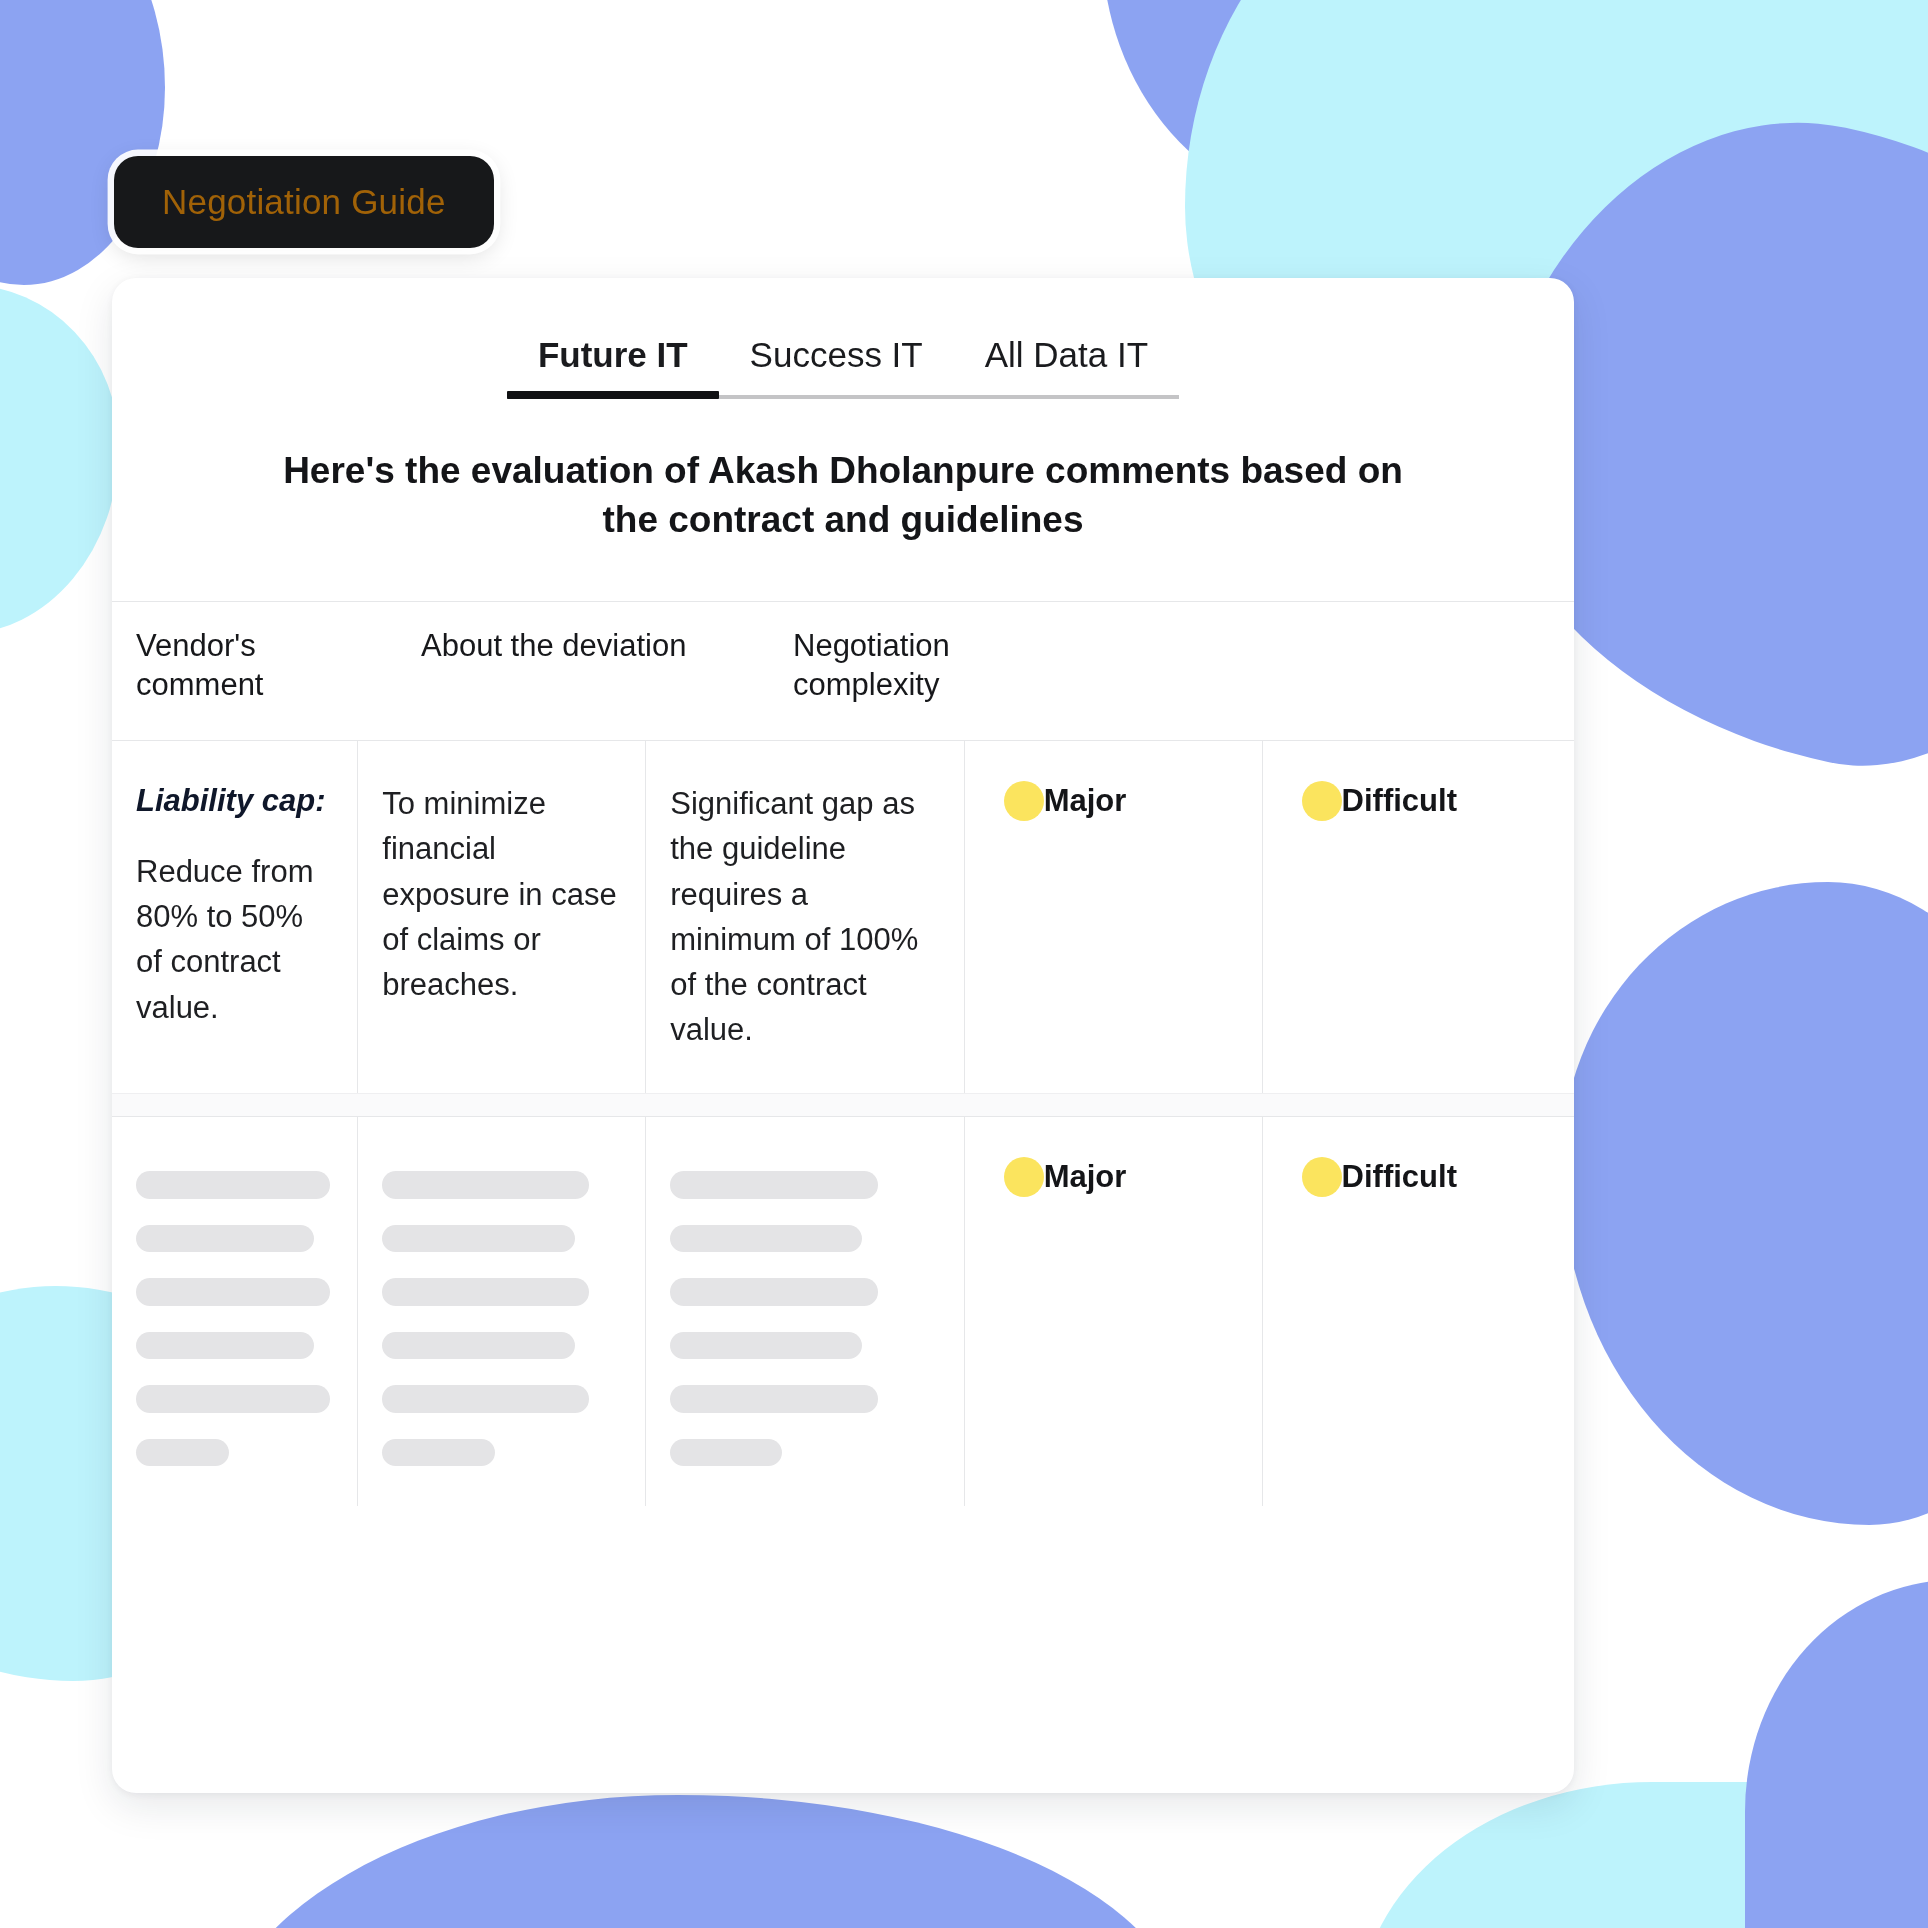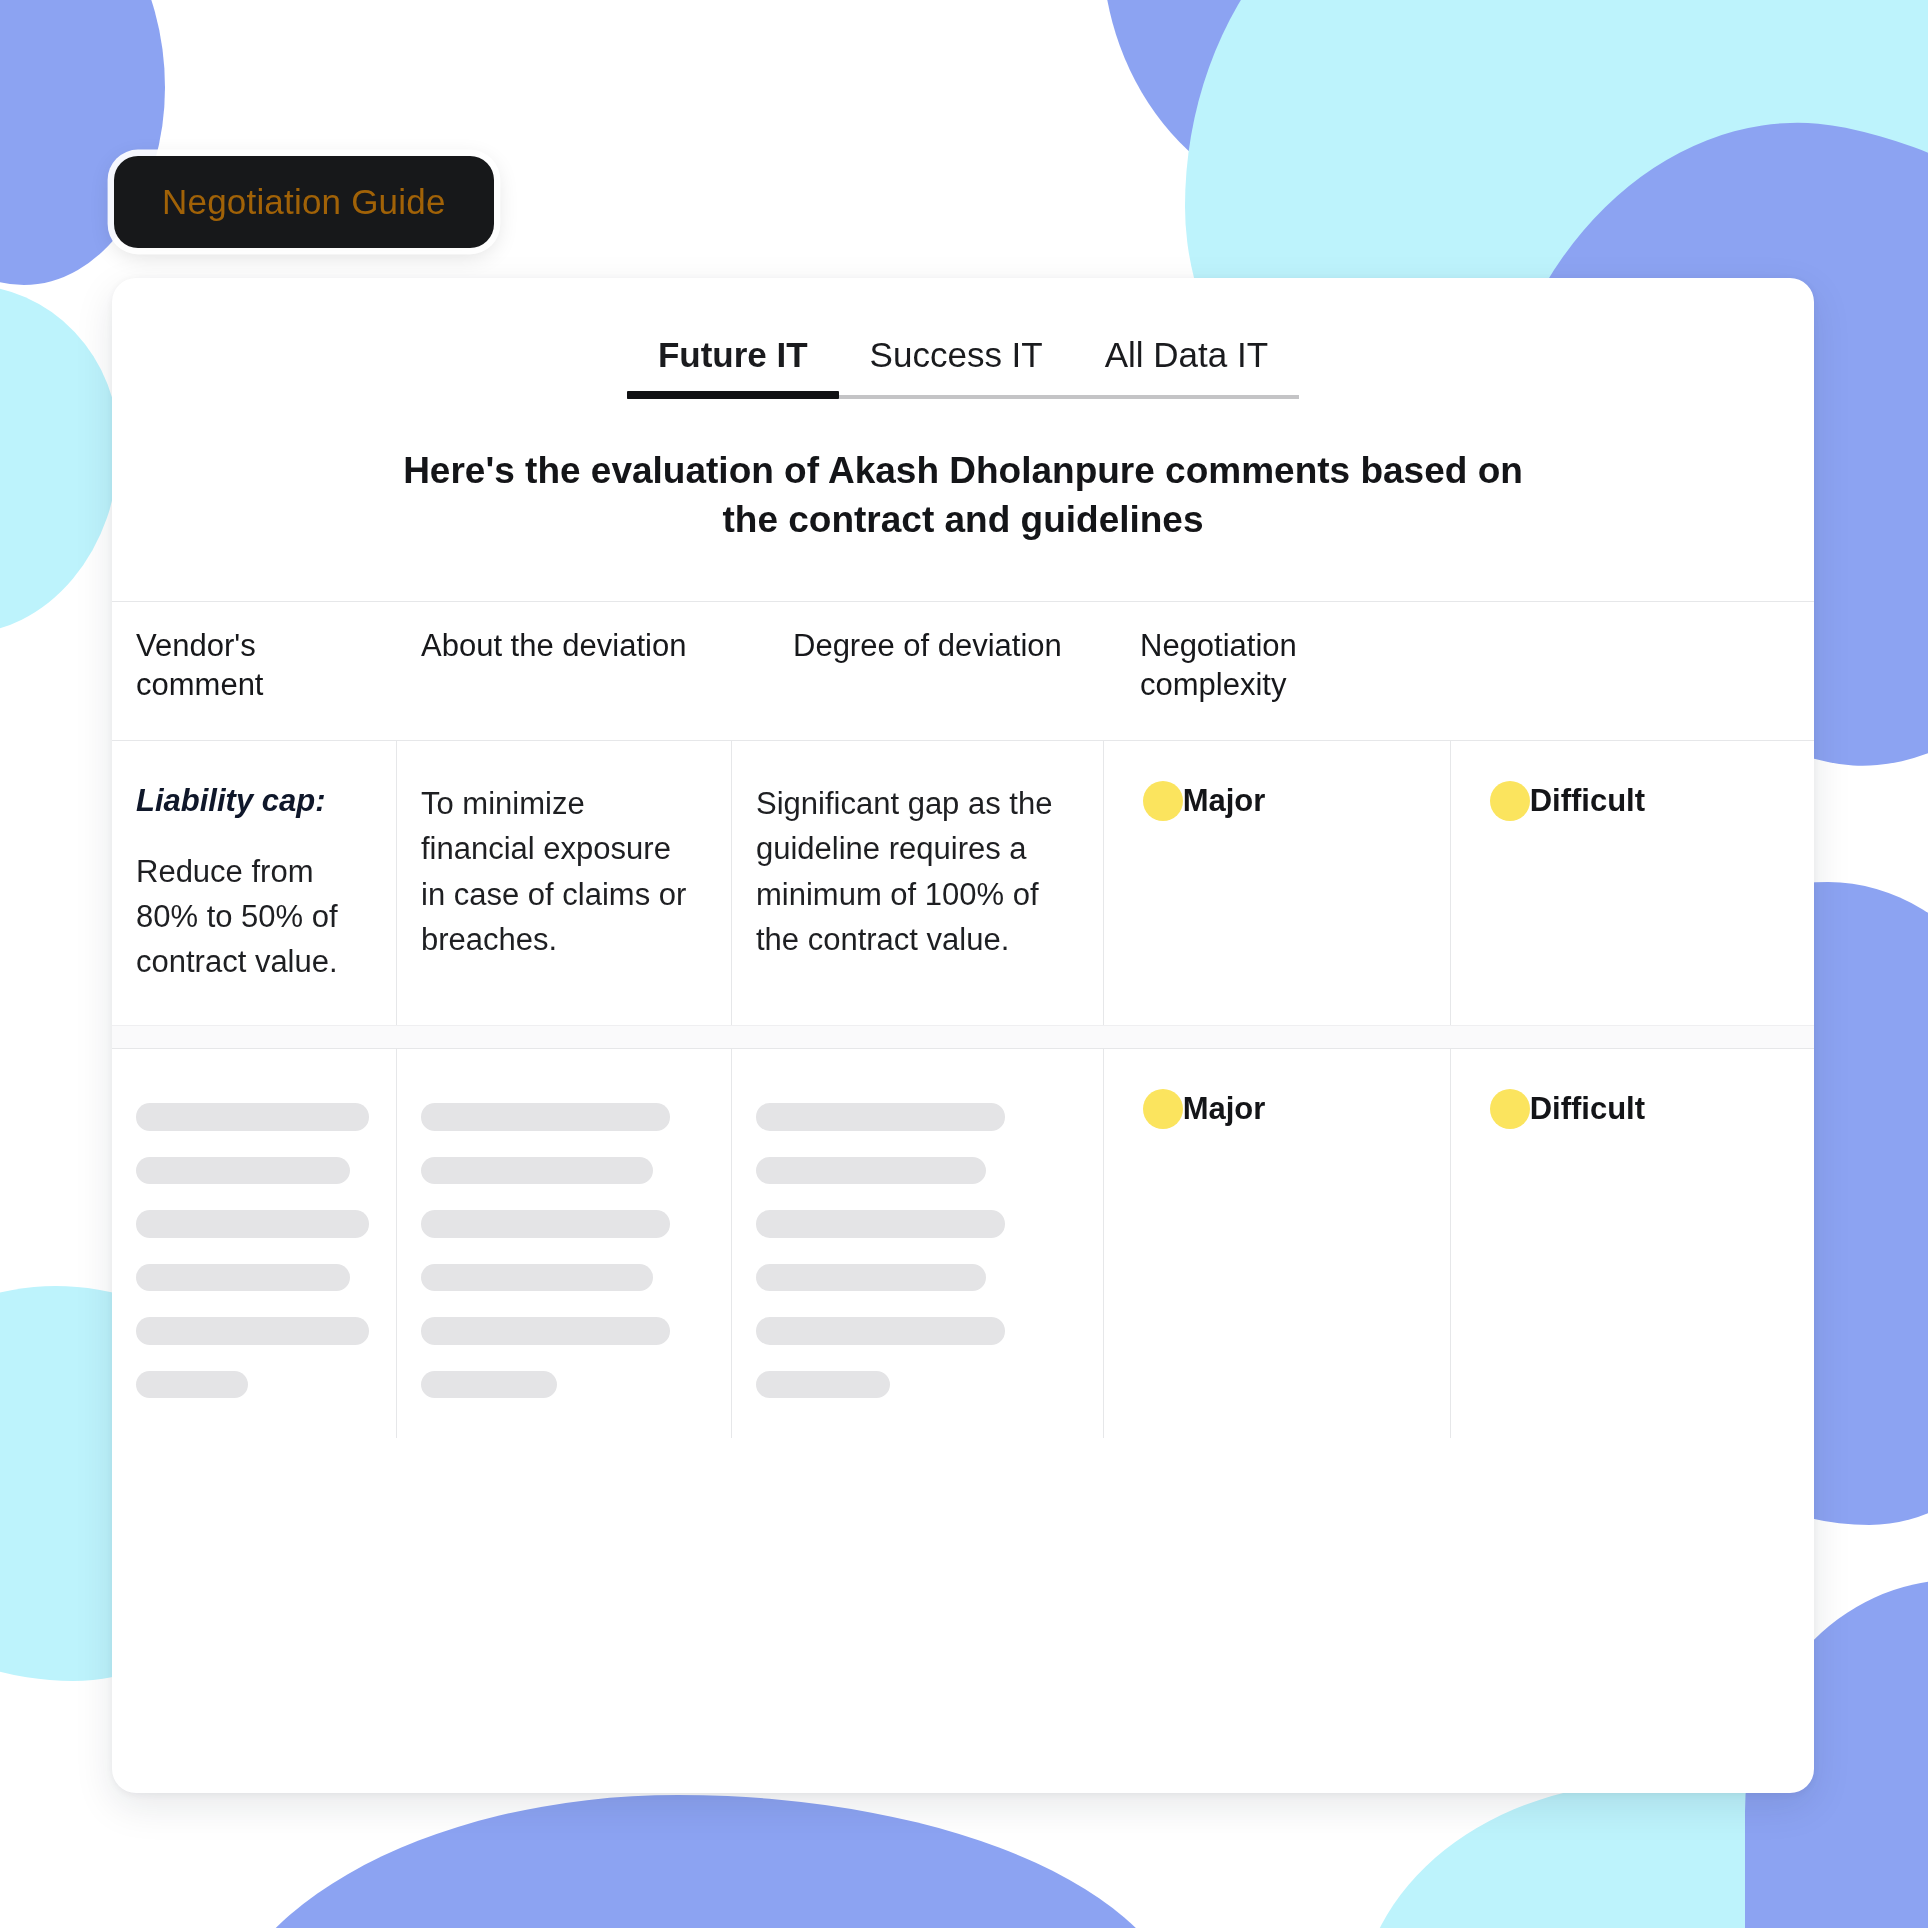--- a/index.html
+++ b/index.html
@@ -105,21 +105,21 @@
     letter-spacing: 0.2px;
     white-space: nowrap;
   }
 
   
   .card {
     position: absolute;
     z-index: 4;
     left: 112px;
     top: 278px;
-    width: 1702px;
+    width: 1462px;
     height: 1515px;
     background: #ffffff;
     border-radius: 24px;
     box-shadow: 0 13px 39px rgba(23, 27, 45, 0.10),
                 0 1.8px 7.3px rgba(23, 27, 45, 0.05);
     overflow: hidden;
     display: flex;
     flex-direction: column;
   }
 
@@ -312,23 +312,20 @@
 
     <div class="table">
 
       <div class="row head-row">
         <div class="cell col-1">
           <div class="head-label">Vendor's comment</div>
         </div>
         <div class="cell col-3">
           <div class="head-label">About the deviation</div>
         </div>
-        <div class="cell col-4">
-          <div class="head-label">Degree of deviation</div>
-        </div>
         <div class="cell col-5">
           <div class="head-label">Negotiation complexity</div>
         </div>
       </div>
 
       <div class="row body-row">
         <div class="cell col-1">
           <div class="cell-title">Liability cap:</div>
           <div class="cell-text">Reduce from 80% to 50% of contract value.</div>
         </div>

